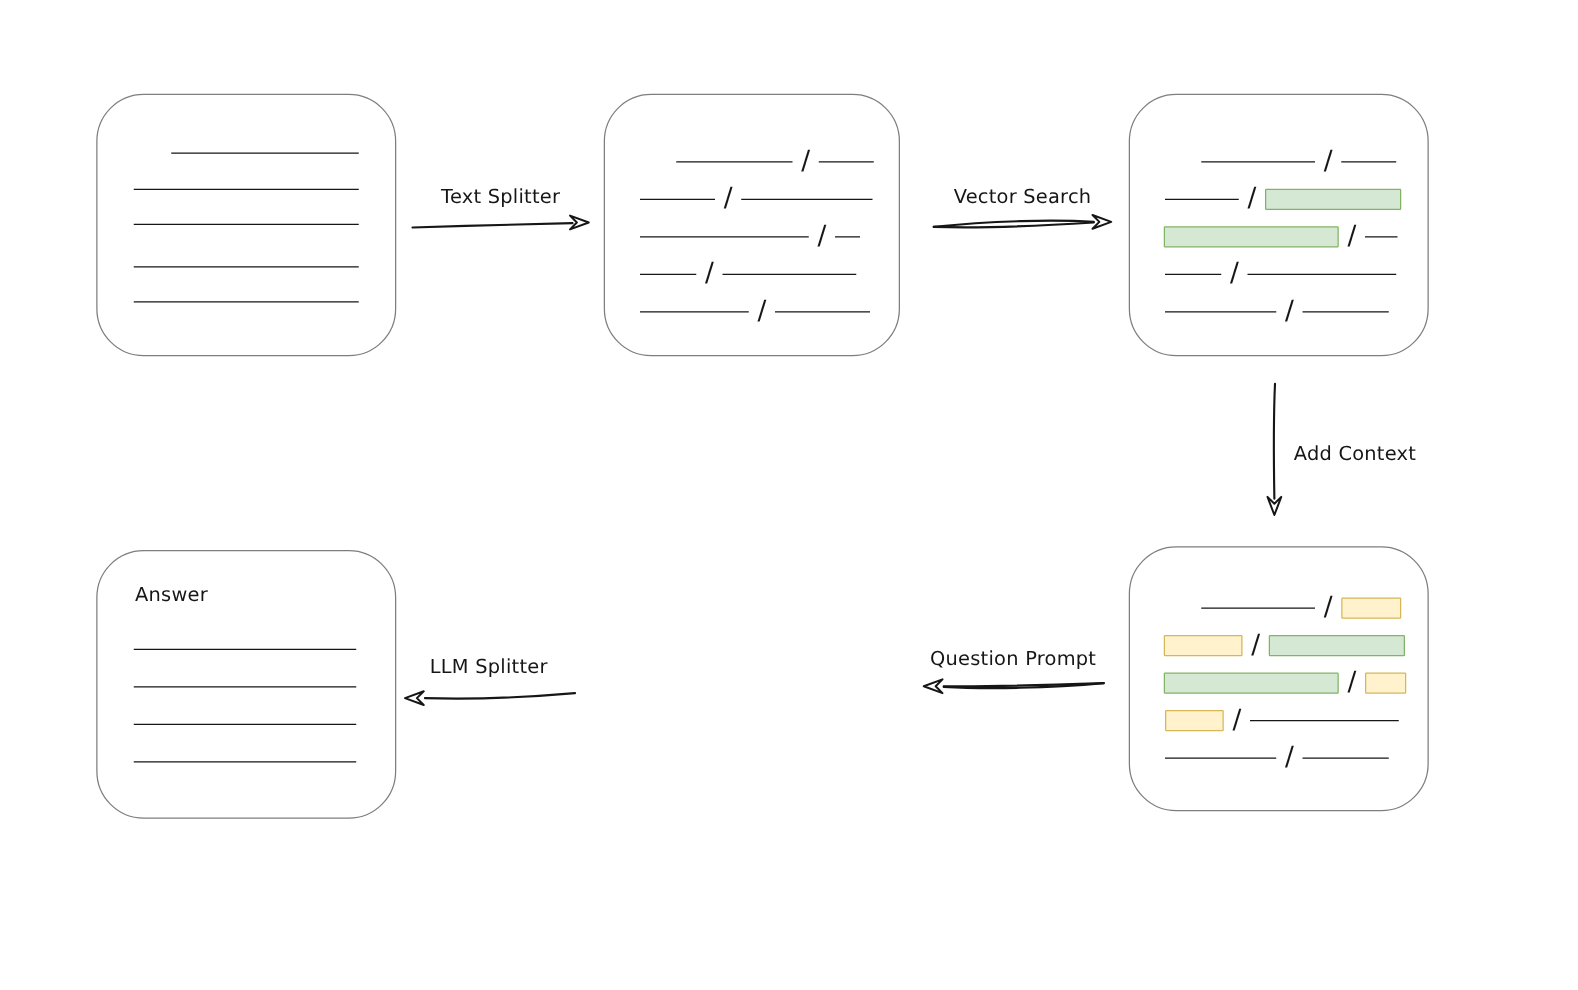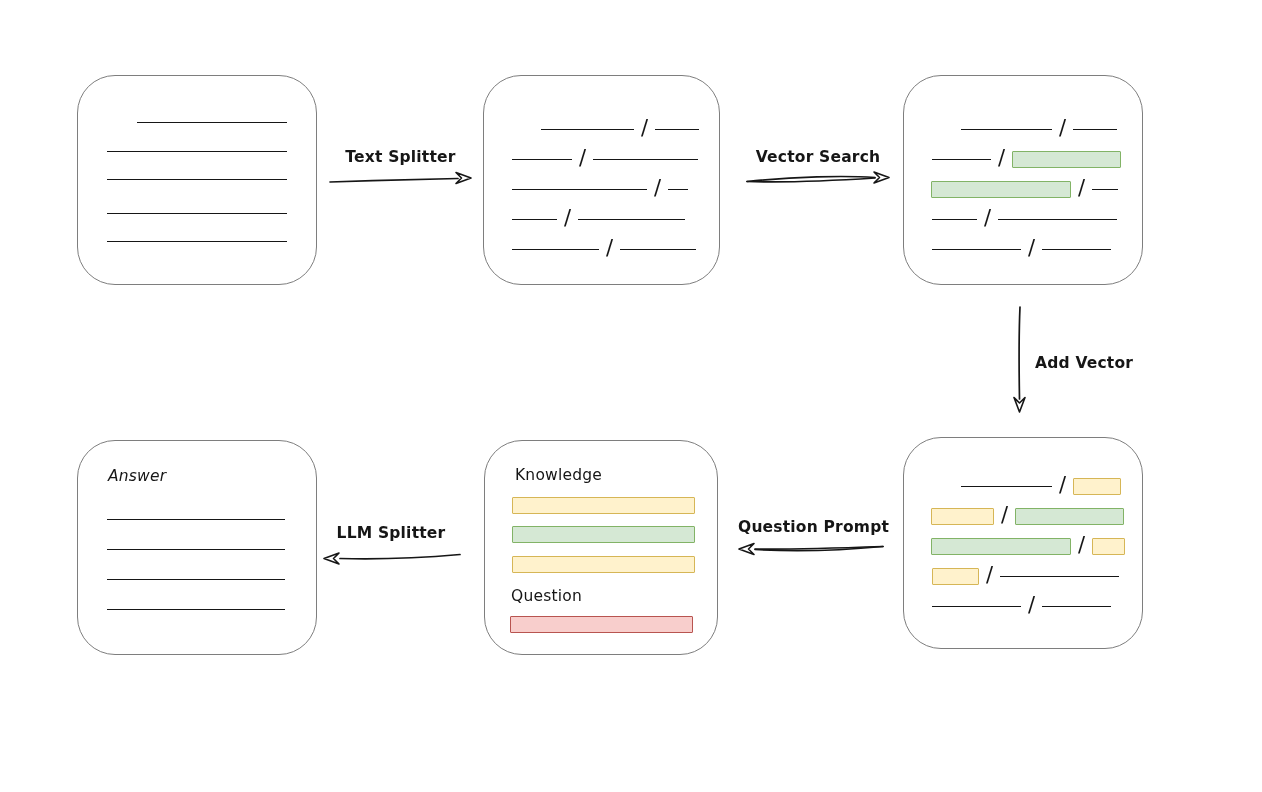--- a/index.html
+++ b/index.html
@@ -59,21 +59,21 @@
   .box-label {
     position: absolute;
     font-size: 15.5px;
     font-weight: 500;
     letter-spacing: 0.2px;
     white-space: nowrap;
   }
   .arrow-label {
     position: absolute;
     font-size: 15.5px;
-    font-weight: 700;
+    font-weight: 400;
     letter-spacing: 0.2px;
     white-space: nowrap;
     text-align: center;
   }
   .caption {
     position: absolute;
     font-size: 17px;
     font-weight: 500;
     letter-spacing: 0.2px;
     white-space: nowrap;
@@ -173,51 +173,43 @@
         <div class="slash">/</div>
         <div class="hline" style="width: 119px;"></div>
       </div>
       <div class="chunk-row" style="left: 28px; top: 153px;">
         <div class="hline" style="width: 89px;"></div>
         <div class="slash">/</div>
         <div class="hline" style="width: 69px;"></div>
       </div>
     </div>
 
-  <div class="box" style="left:484px; top:440px; width:234px; height:215px;">
-    <div class="box-label" style="left:30px; top:25px;">Knowledge</div>
-    <div class="box-label" style="left:26px; top:146px;">Question</div>
-  <div class="bar yellow" style="left: 27px; top: 56px; width: 181px;"></div>
-      <div class="bar green" style="left: 27px; top: 85px; width: 181px;"></div>
-      <div class="bar yellow" style="left: 27px; top: 115px; width: 181px;"></div>
-      <div class="bar red" style="left: 25px; top: 175px; width: 181px;"></div>
-    </div>
-
-  <div class="box" style="left:77px; top:440px; width:240px; height:215px;font-style:italic;">
+
+  <div class="box" style="left:77px; top:440px; width:240px; height:215px;">
     <div class="box-label" style="left:30px; top:26px;">Answer</div>
   <div class="hline abs" style="left: 29px; top: 78px; width: 178px;"></div>
       <div class="hline abs" style="left: 29px; top: 108px; width: 178px;"></div>
       <div class="hline abs" style="left: 29px; top: 138px; width: 178px;"></div>
       <div class="hline abs" style="left: 29px; top: 168px; width: 178px;"></div>
     </div>
 
   <div class="arrow-label" style="left:338px; top:148px; width:125px;">Text Splitter</div>
   <svg class="arrow" style="left:328px; top:167px;" width="146" height="26">
     <path class="shaft" d="M2 15 C 45 13.5, 95 12.5, 130 11.5"></path>
     <path class="head" d="M143 11 L128 5.5 L133.5 11 L128 16.5 Z"></path>
   </svg>
 
   <div class="arrow-label" style="left:748px; top:148px; width:140px;">Vector Search</div>
   <svg class="arrow" style="left:744px; top:166px;" width="150" height="26">
     <path class="shaft" d="M3 15.5 C 50 10.5, 100 9.5, 131 11.5"></path>
     <path class="shaft" d="M3 15.5 C 50 17, 100 14, 131 12"></path>
     <path class="head" d="M145 11.5 L130 6 L135.5 11.5 L130 17 Z"></path>
   </svg>
 
-  <div class="arrow-label" style="left:1035px; top:354px;">Add Vector</div>
+  <div class="arrow-label" style="left:1035px; top:354px;">Add Context</div>
   <svg class="arrow" style="left:1007px; top:305px;" width="28" height="112">
     <path class="shaft" d="M13 2 C 11.5 35, 12 65, 12.5 94"></path>
     <path class="head" d="M12.5 107 L7 92.5 L12.5 98 L18 92.5 Z"></path>
   </svg>
 
   <div class="arrow-label" style="left:738px; top:518px; width:145px;">Question Prompt</div>
   <svg class="arrow" style="left:735px; top:537px;" width="152" height="24">
     <path class="shaft" d="M148 9.5 C 105 13.5, 55 14.5, 20 12.5"></path>
     <path class="shaft" d="M148 9.5 C 105 11, 55 12.5, 20 12"></path>
     <path class="head" d="M4 12 L19 6.5 L13.5 12 L19 17.5 Z"></path>

